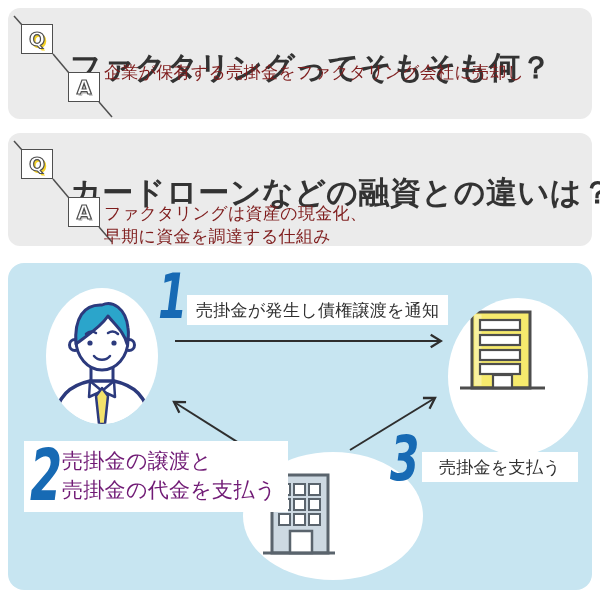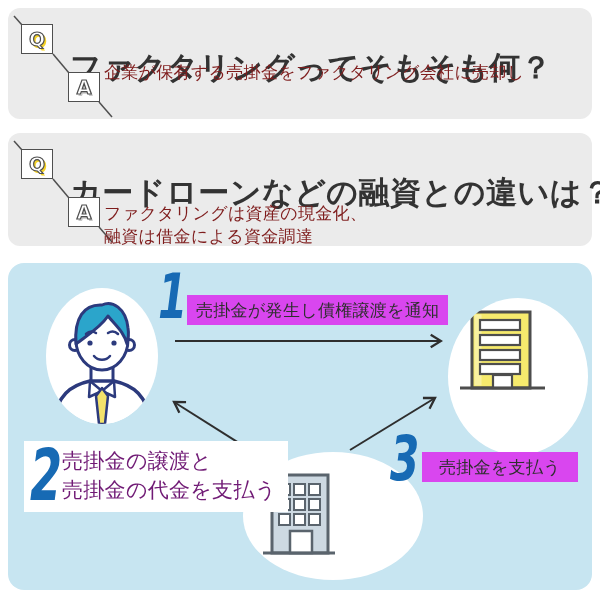--- a/index.html
+++ b/index.html
@@ -32,21 +32,21 @@
   .node svg{display:block;width:100%;height:100%;}
   .node-person{left:38px;top:25px;width:112px;height:136px;}
   .node-yellow{left:440px;top:35px;width:140px;height:157px;}
   .node-gray{left:235px;top:189px;width:180px;height:128px;}
   .arrows{position:absolute;left:0;top:0;width:584px;height:327px;pointer-events:none;}
 
   .step-num{position:absolute;font-size:62px;font-weight:bold;font-style:italic;
             color:#176ab4;line-height:0.9;transform:scaleX(0.68);transform-origin:left top;}
   .num1{left:150px;top:6px;}
   .num3{left:382px;top:168px;}
-  .step-label{position:absolute;background:#d946ef;color:#2f2f2f;font-size:17px;
+  .step-label{position:absolute;background:#ffffff;color:#2f2f2f;font-size:17px;
               letter-spacing:0.3px;white-space:nowrap;}
   .label1{left:179px;top:32px;padding:5px 9px;line-height:1.2;}
   .label3{left:414px;top:189px;padding:5px 17px;line-height:1.2;}
   .box2{position:absolute;left:16px;top:178px;background:#fff;display:flex;
         padding:6px 12px 7px 6px;align-items:flex-start;}
   .box2 .num2wrap{width:32px;flex:none;}
   .box2 .step-num2{display:inline-block;font-size:72px;font-weight:bold;font-style:italic;
         color:#176ab4;line-height:0.78;transform:scaleX(0.64);transform-origin:left top;}
   .box2 .lines{font-size:21px;line-height:1.38;color:#701a75;letter-spacing:0.3px;white-space:nowrap;}
 </style>
@@ -81,21 +81,21 @@
     </svg>
     <div class="badge badge-q">
       <span>Q</span>
     </div>
     <h2 class="qa-title">カードローンなどの融資との違いは？</h2>
     <div class="badge badge-a">
       <span>A</span>
     </div>
     <div class="qa-answer">
       <div>ファクタリングは資産の現金化、</div>
-      <div>融資は借金による資金調達</div>
+      <div>早期に資金を調達する仕組み</div>
     </div>
   </section>
 
   <section class="panel">
 
     <div class="node node-person">
       <svg viewBox="0 0 112 136">
         <rect x="45" y="70" width="22" height="26" fill="#fff" stroke="#2c3a7d" stroke-width="3"></rect>
         <circle cx="29" cy="57" r="5.5" fill="#fff" stroke="#2c3a7d" stroke-width="3"></circle>
         <circle cx="83" cy="57" r="5.5" fill="#fff" stroke="#2c3a7d" stroke-width="3"></circle>

